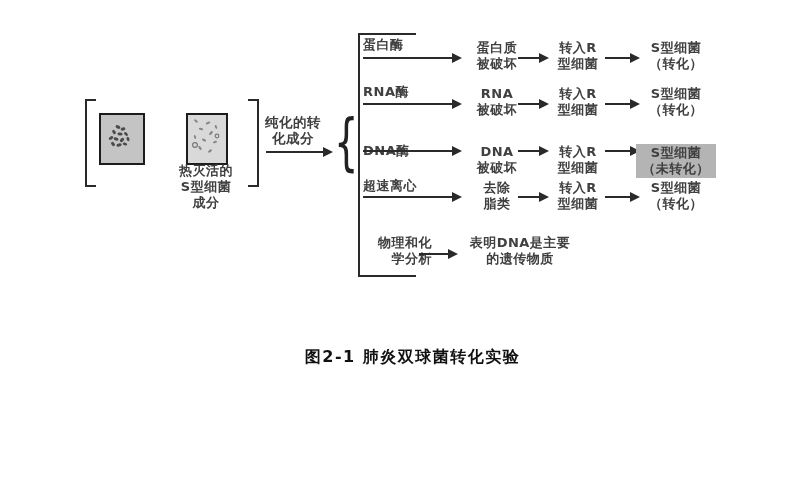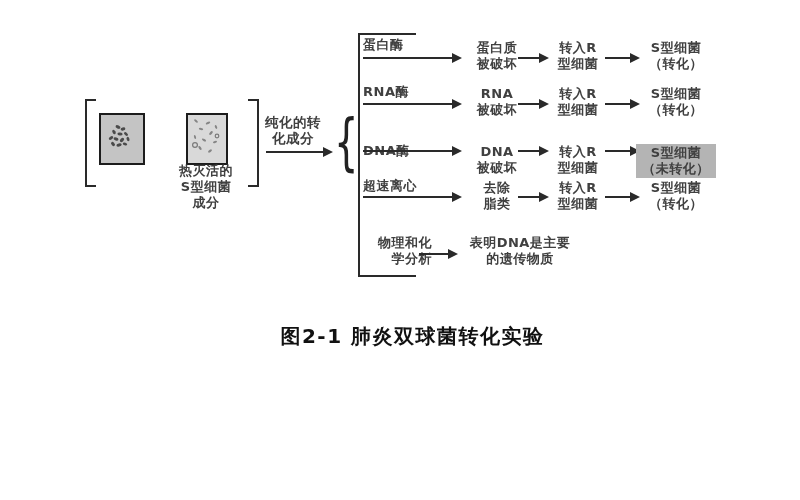--- a/index.html
+++ b/index.html
@@ -47,22 +47,22 @@
   .a3 { left:605px; width:26px; }
   .r1t { top:37px; }  .r2t { top:84px; }  .r3t { top:131px;margin-top:12px; } .r4t { top:178px; }
   .r1b { top:40px; }  .r2b { top:86px; }  .r3b { top:132px;margin-top:12px; } .r4b { top:180px; }
   .r1a { top:57px; }  .r2a { top:103px; } .r3a { top:150px; } .r4a { top:196px; }
   .hl  { background:#b4b4b4; padding:1px 2px; left:636px; width:76px; }
   
   .lbl-analysis { left:360px; top:235px; width:72px; text-align:right; }
   .arr-analysis { left:419px; top:253px; width:30px; }
   .lbl-conclusion { left:464px; top:235px; width:112px; text-align:center; }
   
-  .caption { position:absolute; left:140px; top:323px; width:545px; text-align:center;
-    font-size:20px; font-weight:bold; letter-spacing:1.5px; color:#111; }
+  .caption { position:absolute; left:140px; top:347px; width:545px; text-align:center;
+    font-size:16px; font-weight:bold; letter-spacing:1.5px; color:#111; }
 </style>
 </head>
 <body>
 
 <div class="canvas">
 
   <div class="br-l"></div>
 
   <div class="bact-box box-r">
     <svg width="38" height="44" viewBox="0 0 38 44">

